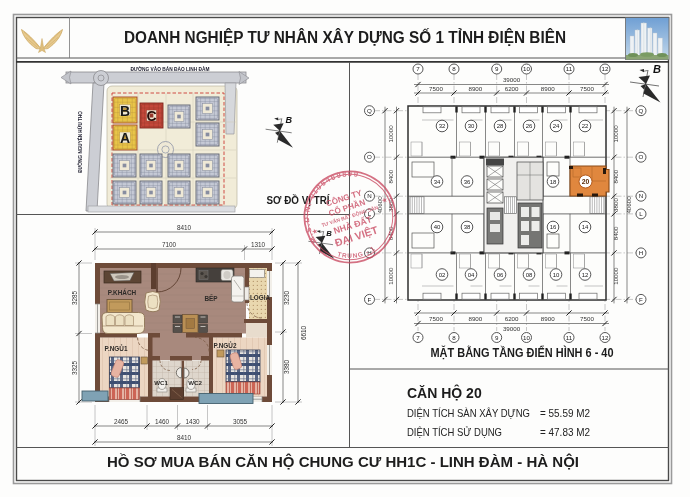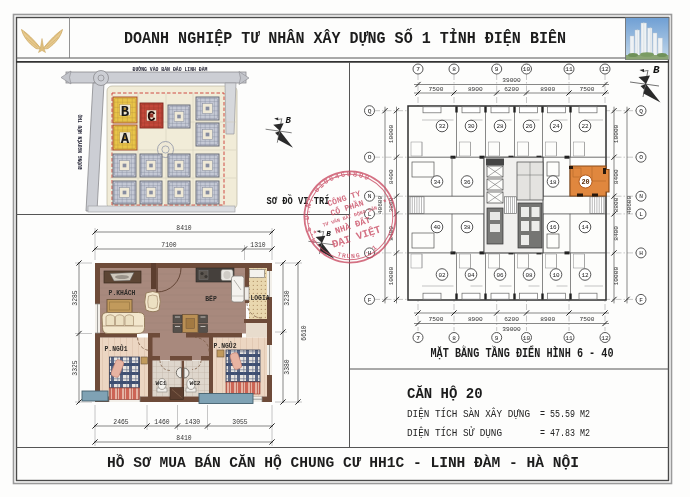--- a/index.html
+++ b/index.html
@@ -1,14 +1,14 @@
 <!DOCTYPE html>
 <html><head><meta charset="utf-8"><style>
 html,body{margin:0;padding:0}
-#page{position:relative;width:690px;height:497px;background:#fdfdfc;font-family:Liberation Mono, monospace;overflow:hidden}
+#page{position:relative;width:690px;height:497px;background:#fdfdfc;font-family:Liberation Sans, sans-serif;overflow:hidden}
 </style></head><body>
 <div id="page">
 <svg width="690" height="497" viewBox="0 0 690 497" style="position:absolute;left:0;top:0">
 <defs>
 <pattern id="wood" patternUnits="userSpaceOnUse" width="6" height="12">
           <rect width="6" height="12" fill="#ecd6c2"></rect>
           <line x1="0" y1="0" x2="0" y2="12" stroke="#d9bda6" stroke-width="1"></line>
         </pattern>
 <pattern id="dots" patternUnits="userSpaceOnUse" width="4" height="4">
           <rect width="4" height="4" fill="#e9d7ae"></rect>

